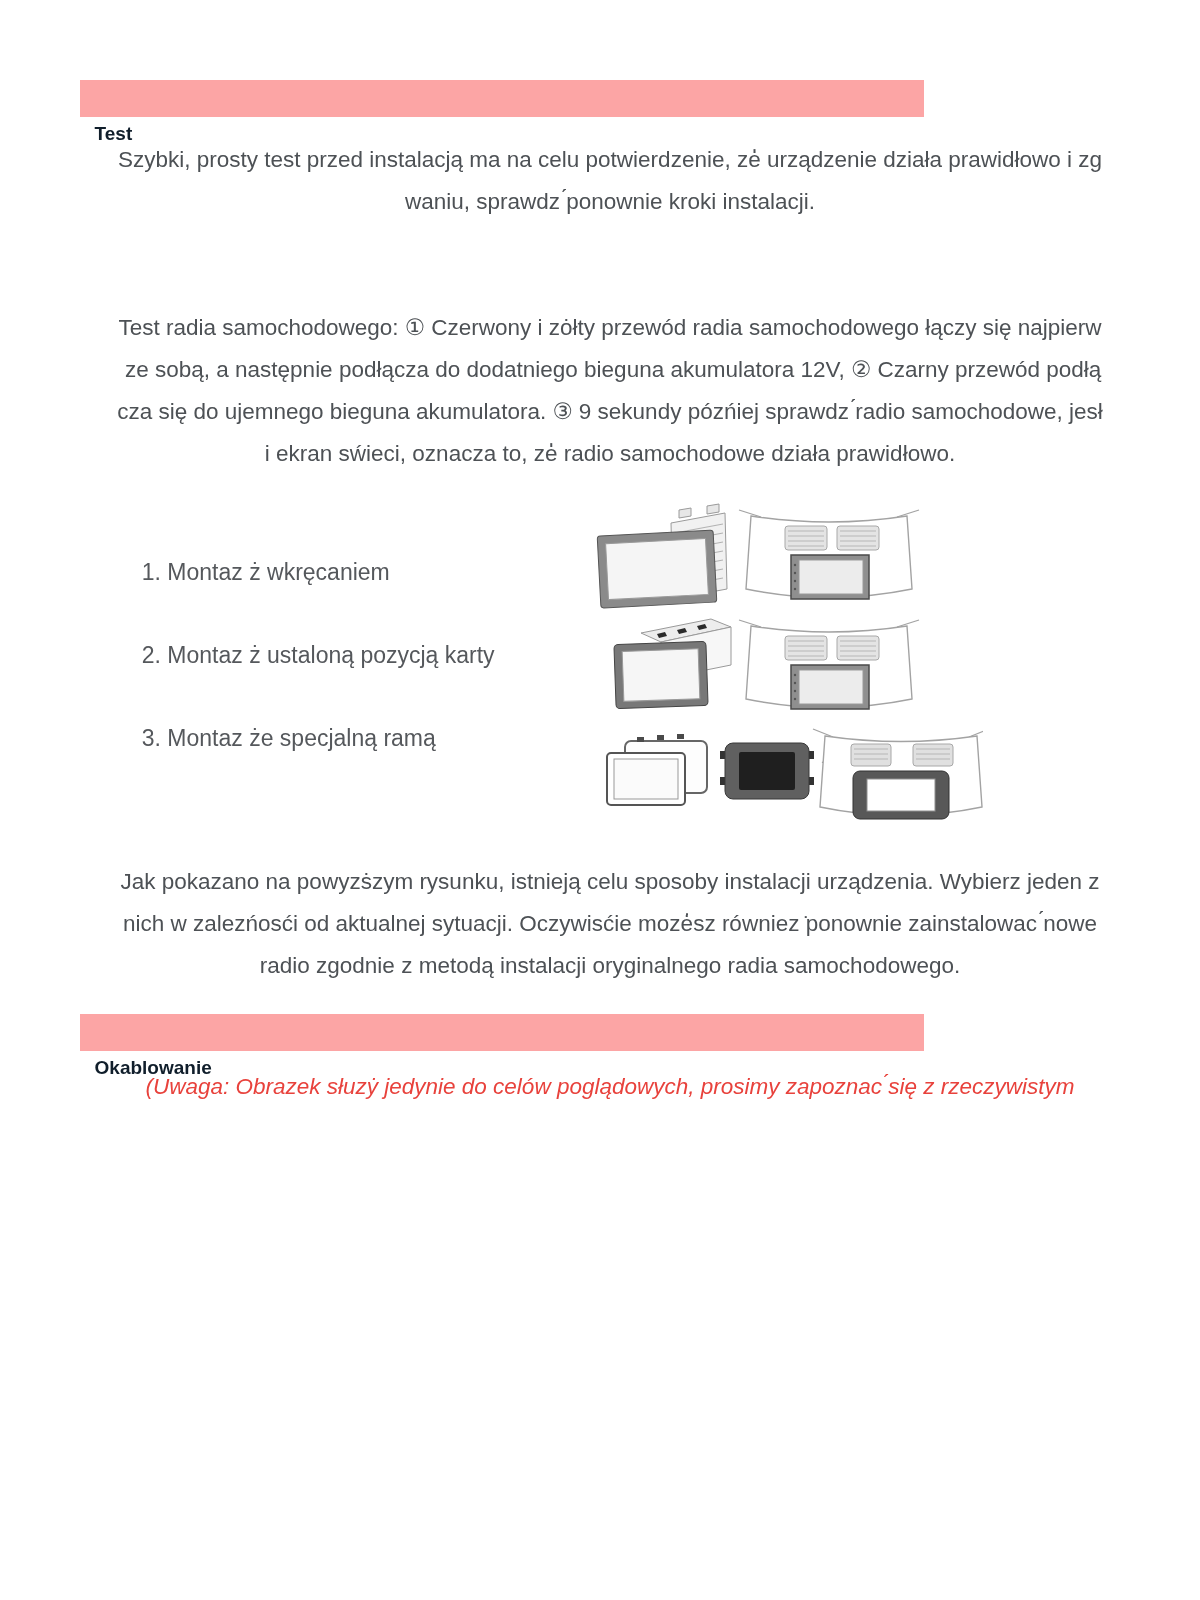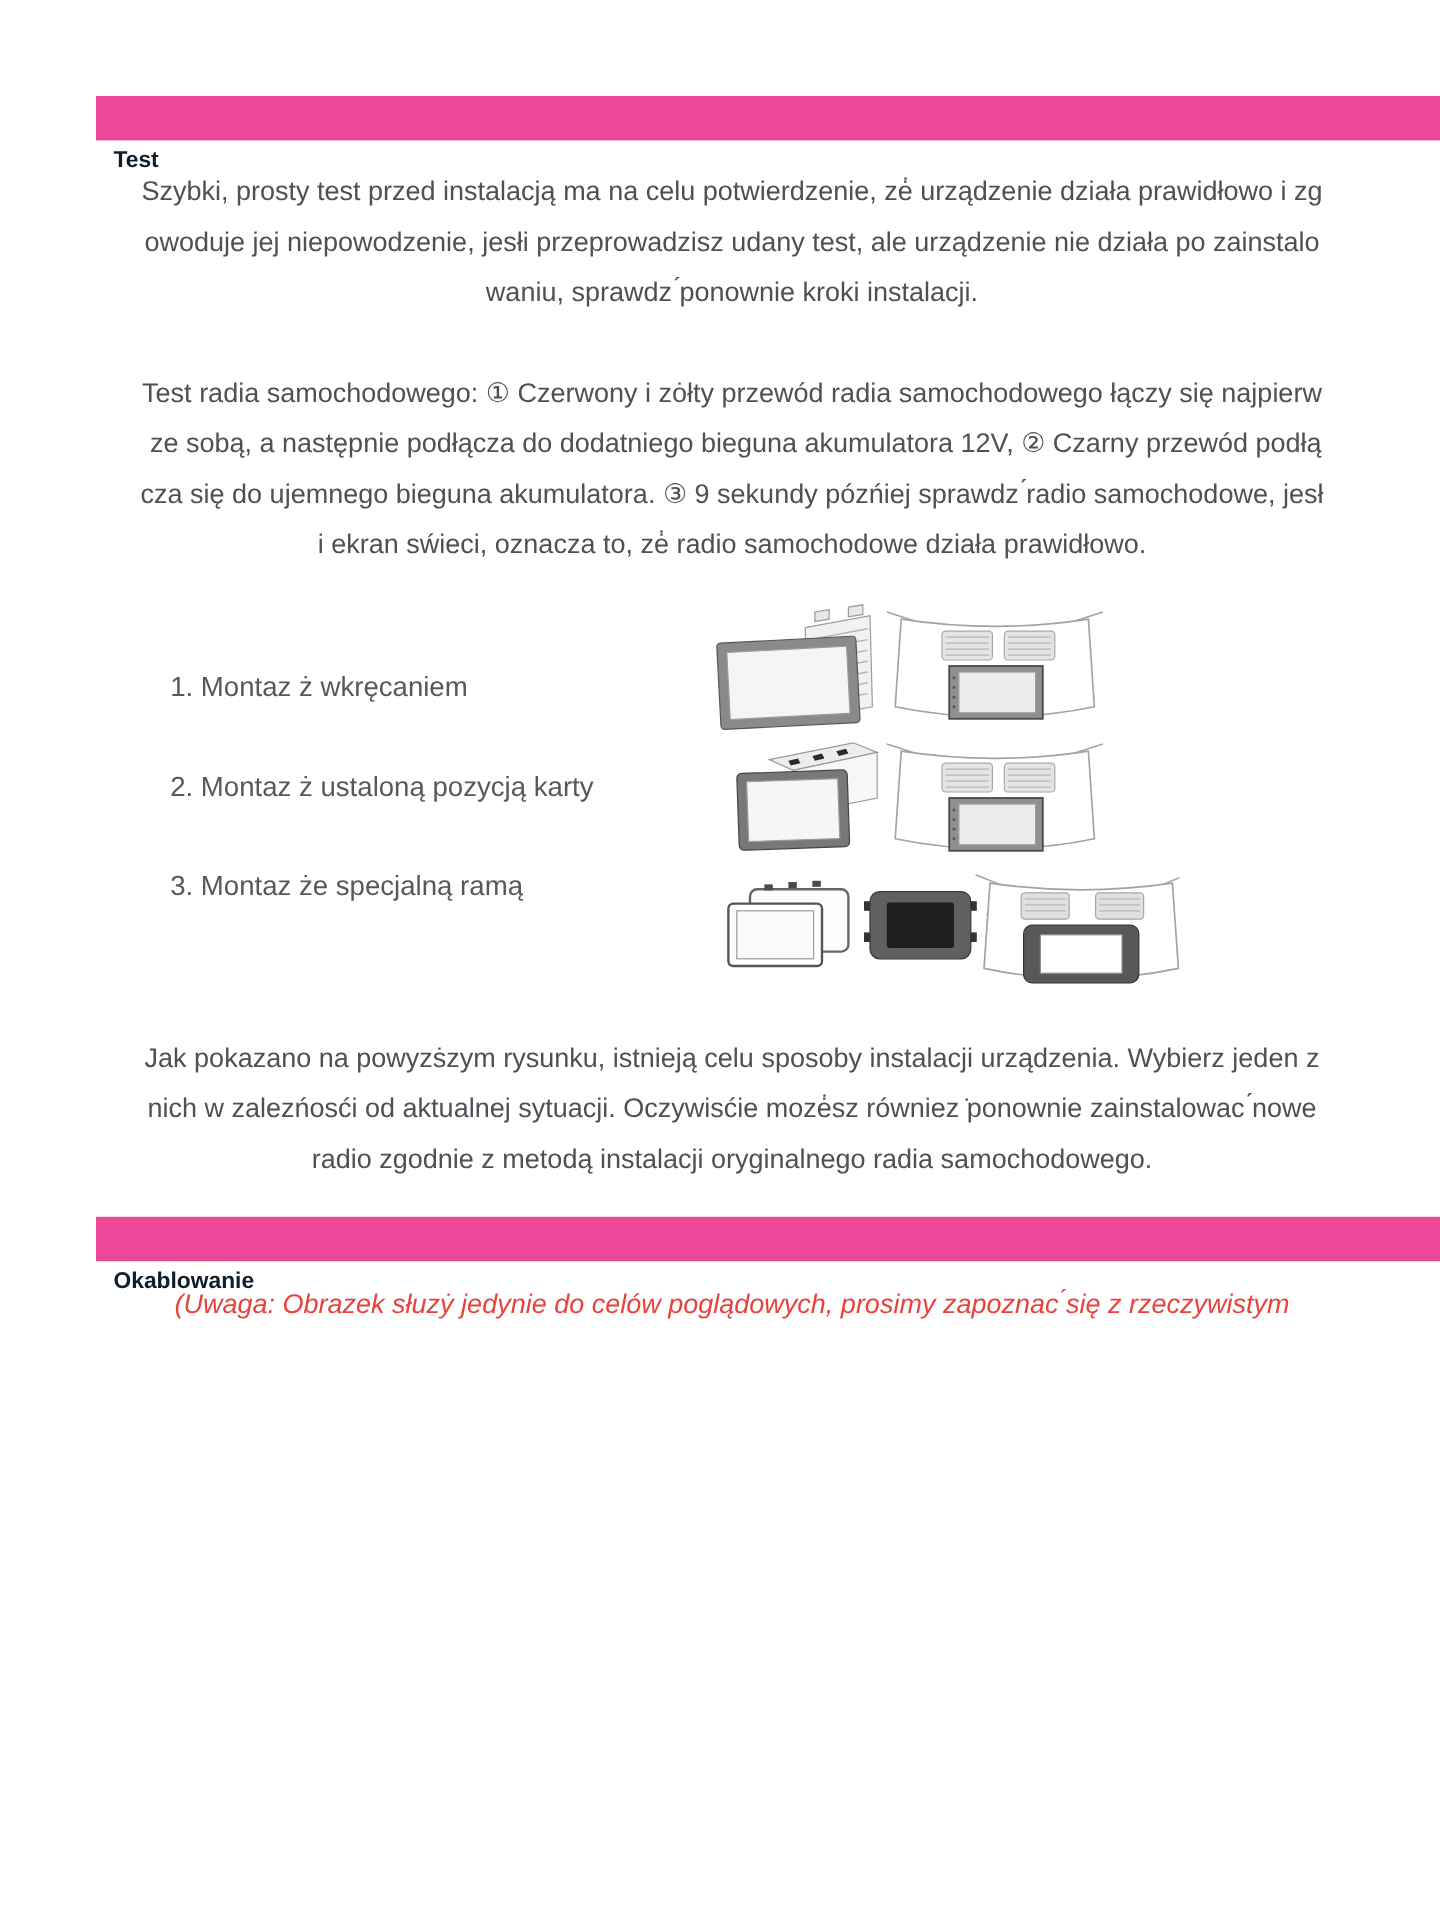--- a/index.html
+++ b/index.html
@@ -2,22 +2,22 @@
 <html><head>
 <meta charset="utf-8">
 <style>
   html,body{margin:0;padding:0;background:#ffffff;}
   body{
     width:1200px;height:1600px;position:relative;overflow:hidden;
     font-family:"Liberation Sans","DejaVu Sans",sans-serif;
     -webkit-font-smoothing:antialiased;
   }
   .section-bar{
-    position:absolute;left:80px;width:1120px;height:37px;
-    background:#ec4899;color:#101e2b;
+    position:absolute;left:80px;width:844px;height:37px;
+    background:#fca5a5;color:#101e2b;
     font-size:19px;font-weight:700;line-height:36px;
     padding-left:4px;box-sizing:border-box;letter-spacing:0px;
     white-space:pre;
   }
   .textblock{position:absolute;left:80px;width:1060px;color:#4d5155;font-size:22.5px;}
   .textblock .line{height:42px;line-height:42px;white-space:pre;text-align:center;}
   .note .line{height:45px;line-height:45px;}
   .note{color:#e8423c;font-style:italic;}
   .method-item{
     position:absolute;left:129px;height:42px;line-height:42px;
@@ -27,21 +27,20 @@
 </style>
 </head>
 <body>
 
 <div class="section-bar" style="top:80px">
   <span>Test</span>
 </div>
 
 <div class="textblock" style="top:139px">
   <div class="line">Szybki, prosty test przed instalacją ma na celu potwierdzenie, zė̇ urządzenie działa prawidłowo i zg</div>
-  <div class="line">owoduje jej niepowodzenie, jesłi przeprowadzisz udany test, ale urządzenie nie działa po zainstalo</div>
   <div class="line">waniu, sprawdz ́ponownie kroki instalacji.</div>
 </div>
 
 <div class="textblock" style="top:307px">
   <div class="line">Test radia samochodowego: ① Czerwony i zȯłty przewód radia samochodowego łączy się najpierw</div>
   <div class="line"> ze sobą, a następnie podłącza do dodatniego bieguna akumulatora 12V, ② Czarny przewód podłą</div>
   <div class="line">cza się do ujemnego bieguna akumulatora. ③ 9 sekundy pózńiej sprawdz ́radio samochodowe, jesł</div>
   <div class="line">i ekran sẃieci, oznacza to, zė̇ radio samochodowe działa prawidłowo.</div>
 </div>
 

